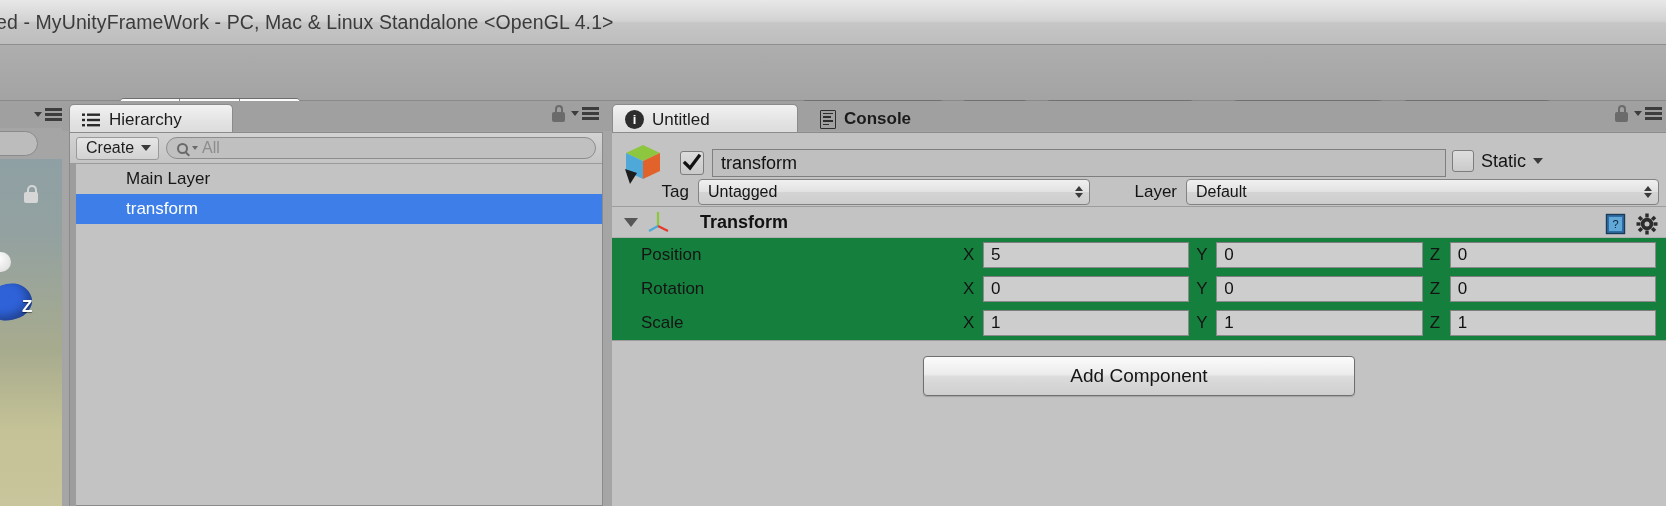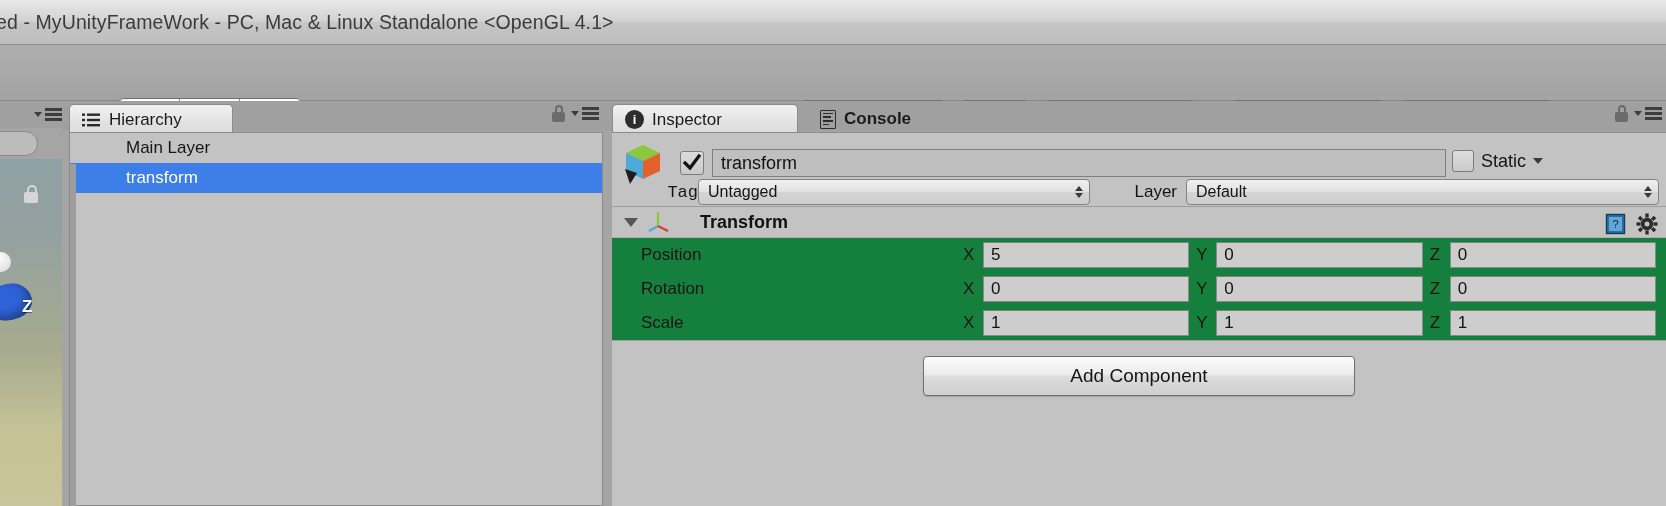--- a/index.html
+++ b/index.html
@@ -402,37 +402,48 @@
                 <i></i>
                 <i></i>
               </span>
           </span>
         </div>
       </div>
 
       <div class="hier-body">
         <div class="hier-vscroll"></div>
 
+        <div class="hier-toolbar">
+          <div class="create-btn">
+            <span>Create</span>
+            <i class="caret"></i>
+          </div>
+          <div class="hier-search">
+            <span class="mag"></span>
+            <i class="search-caret"></i>
+            <span class="search-ph">All</span>
+          </div>
+        </div>
 
 
         <div class="hier-item normal">
           <span>Main Layer</span>
         </div>
         <div class="hier-item selected">
           <span>transform</span>
         </div>
         <div class="hier-rest" style="height:252px"></div>
       </div>
     </div>
 
     <div class="insp">
       <div class="tabstrip">
         <div class="tab active insp-tab">
           <span class="i-ico">i</span>
-          <span>Inspector</span>
+          <span>Untitled</span>
         </div>
         <div class="tab inactive cons-tab">
           <span class="doc-ico">
               <i></i>
               <i></i>
               <i></i>
               <i></i>
             </span>
           <span>Console</span>
         </div>
@@ -469,21 +480,21 @@
           <div class="name-field">
             <span>transform</span>
           </div>
           <div class="static-wrap">
             <span class="static-box"></span>
             <span class="static-lbl">Static</span>
             <i class="caret"></i>
           </div>
 
           <div class="tag-row">
-            <span class="fld-lbl" style="width:86px;text-align:right;font-family:Liberation Mono, monospace;">Tag</span>
+            <span class="fld-lbl" style="width:86px;text-align:right;padding-right:9px;">Tag</span>
             <div class="popup" style="width:392px">
               <span class="pv">Untagged</span>
               <span class="stepper">
                   <i class="up"></i>
                   <i class="dn"></i>
                 </span>
             </div>
             <span class="fld-lbl" style="width:96px;text-align:right;padding-right:9px;">Layer</span>
             <div class="popup" style="flex:1;margin-right:7px;">
               <span class="pv">Default</span>

